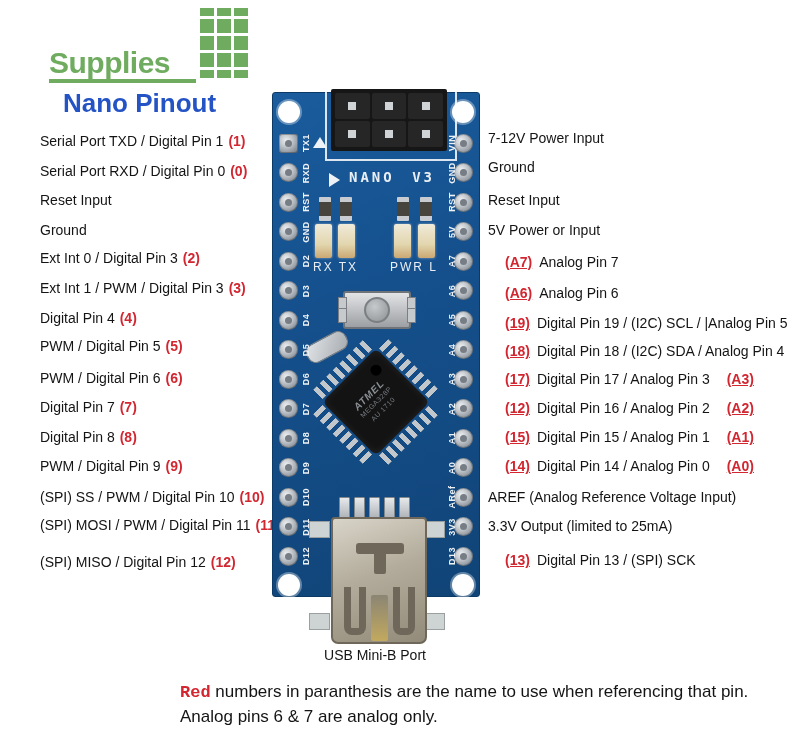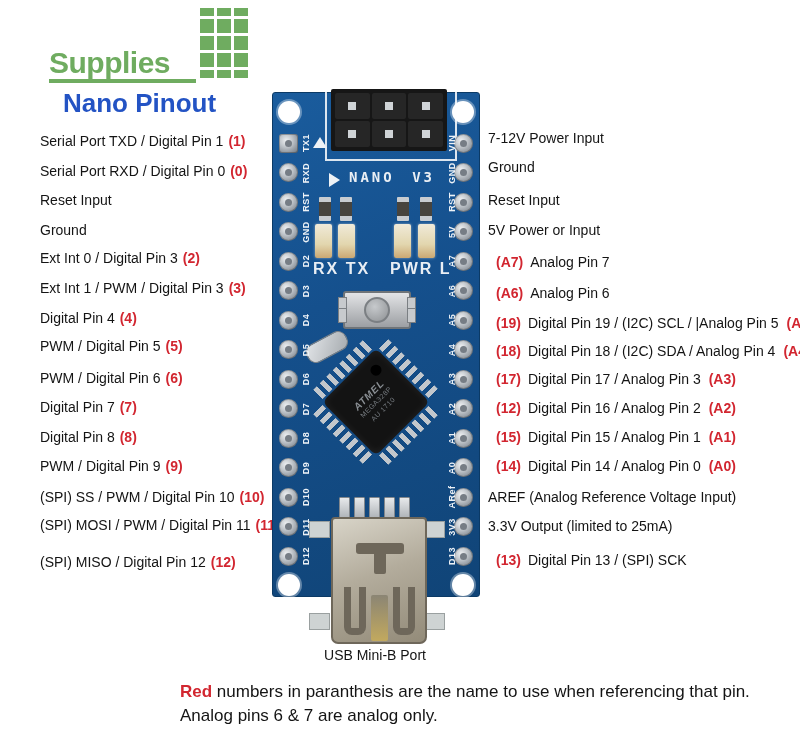--- a/index.html
+++ b/index.html
@@ -25,39 +25,39 @@
 
   .heading{position:absolute; left:63px; top:88px; font-size:26px; font-weight:bold; color:var(--heading-blue);text-align:right;}
 
   
   .lbl-row{position:absolute; height:20px; line-height:20px; white-space:nowrap; transform:translateY(-50%); font-size:14px; color:var(--ink);}
   .lbl-row.left{left:40px; width:226px; }
   .lbl-row.right{left:488px; text-align:left;}
   .lbl-ref{color:var(--accent-red); font-weight:bold;}
   .lbl-row.left .lbl-ref{margin-left:5px;}
   .lbl-row.right .lbl-pre{margin-right:7px;}
-  .lbl-row.right .lbl-ref{margin-left:8px;}
+  .lbl-row.right .lbl-ref{margin-left:17px;text-decoration:underline;}
 
   
   .board{position:absolute; left:272px; top:92px; width:206px; height:503px;
          background:linear-gradient(160deg,#1a5c9d 0%, #15508d 40%, #104477 100%);
          border:1px solid #0b3a66; border-radius:3px;}
   .hole{position:absolute; width:22px; height:22px; border-radius:50%; background:#ffffff; box-shadow:0 0 0 2px rgba(255,255,255,0.35);}
   .icsp-outline{position:absolute; left:52px; top:-8px; width:128px; height:72px; border:2px solid rgba(255,255,255,0.85);}
   .icsp{position:absolute; left:58px; top:-4px; width:116px; height:62px; background:#161616; border-radius:2px;
         display:grid; grid-template-columns:repeat(3,1fr); grid-template-rows:repeat(2,1fr); padding:4px; box-sizing:border-box; gap:2px;}
   .icsp .hpin{background:#262626; border-radius:2px; position:relative;}
   .icsp .hpin::after{content:""; position:absolute; left:50%; top:50%; width:8px; height:8px; transform:translate(-50%,-50%); background:#cfd3d6;}
   .tri-up{position:absolute; left:40px; top:44px; width:0; height:0; border-left:7px solid transparent; border-right:7px solid transparent; border-bottom:11px solid #eef2f6;}
   .tri-right{position:absolute; left:56px; top:80px; width:0; height:0; border-top:7px solid transparent; border-bottom:7px solid transparent; border-left:11px solid #eef2f6;}
   .nano-text{position:absolute; left:76px; top:76px; font-family:"DejaVu Sans Mono", monospace; font-size:14px; font-weight:bold; color:#e9eef4; letter-spacing:3px; word-spacing:6px;}
 
   .resistor{position:absolute; width:12px; height:24px; background:linear-gradient(180deg,#c8ccd0 0 5px,#47443e 5px 19px,#c8ccd0 19px); border-radius:1px;}
   .led{position:absolute; width:17px; height:34px; background:linear-gradient(180deg,#f0ead9 0%,#e2d6ae 60%,#cba873 100%); border-radius:2px; box-shadow:0 0 3px rgba(255,255,255,0.5);}
-  .silk-heading{position:absolute; font-size:16px; font-weight:bold; color:#e9eef4; letter-spacing:2px;}
+  .silk-heading{position:absolute; font-size:12px; font-weight:normal; color:#e9eef4; letter-spacing:2px;}
 
   .reset-btn{position:absolute; left:70px; top:198px; width:68px; height:38px; background:linear-gradient(180deg,#e3e4e6,#9c9fa3); border:2px solid #6f7478; border-radius:3px; box-sizing:border-box;}
   .reset-btn .cap{position:absolute; left:50%; top:50%; width:26px; height:26px; transform:translate(-50%,-50%); border-radius:50%; background:radial-gradient(circle at 40% 35%, #c6c9cc, #8e9194); border:2px solid #7b7f83; box-sizing:border-box;}
   .reset-btn .tab{position:absolute; width:7px; height:13px; background:#c7cacd; border:1px solid #7b7f83;}
 
   .crystal{position:absolute; left:32px; top:244px; width:42px; height:18px; background:linear-gradient(135deg,#e2e5e8,#a6abaf); border:1px solid #7e8387; border-radius:9px; transform:rotate(-28deg);}
 
   .chip-wrap{position:absolute; left:40px; top:246px; width:126px; height:126px; transform:rotate(45deg);}
   .chip-pins-h{position:absolute; left:27px; width:72px; height:13px; background:repeating-linear-gradient(90deg,#c2c7cc 0 5px, rgba(0,0,0,0) 5px 9.3px);}
   .chip-pins-v{position:absolute; top:27px; width:13px; height:72px; background:repeating-linear-gradient(0deg,#c2c7cc 0 5px, rgba(0,0,0,0) 5px 9.3px);}
@@ -80,21 +80,21 @@
              border:2px solid #6e675a; border-radius:4px 4px 7px 7px; box-sizing:border-box;}
   .usb-tbar{position:absolute; left:23px; top:24px; width:48px; height:11px; background:#6e675a; border-radius:3px;}
   .usb-tstem{position:absolute; left:41px; top:33px; width:12px; height:22px; background:#6e675a; border-radius:2px;}
   .usb-u{position:absolute; top:68px; width:22px; height:48px; border:7px solid #6e675a; border-top:none; border-radius:0 0 8px 8px; box-sizing:border-box;}
   .usb-tongue{position:absolute; left:38px; top:76px; width:17px; height:46px; background:linear-gradient(180deg,#8b8574,#c2a95e); border-radius:2px;}
   .solder-pad{position:absolute; width:19px; height:15px; background:#ced3d3; border:1px solid #9aa0a0;}
 
   .usb-caption{position:absolute; left:272px; top:646px; width:206px; text-align:center; font-size:14px; color:var(--ink); line-height:18px;}
 
   .note{position:absolute; left:180px; top:680px; font-size:17px; color:var(--ink); line-height:24px;}
-  .note .red{color:var(--accent-red); font-weight:bold;}
+  .note .red{color:var(--accent-red); font-weight:bold;font-family:Liberation Mono, monospace;}
 </style>
 </head>
 <body>
 
 <div class="canvas">
 
   <div class="logo-supplies">Supplies</div>
   <div class="logo-underline"></div>
   <div class="logo-grid">
     <div class="row">

